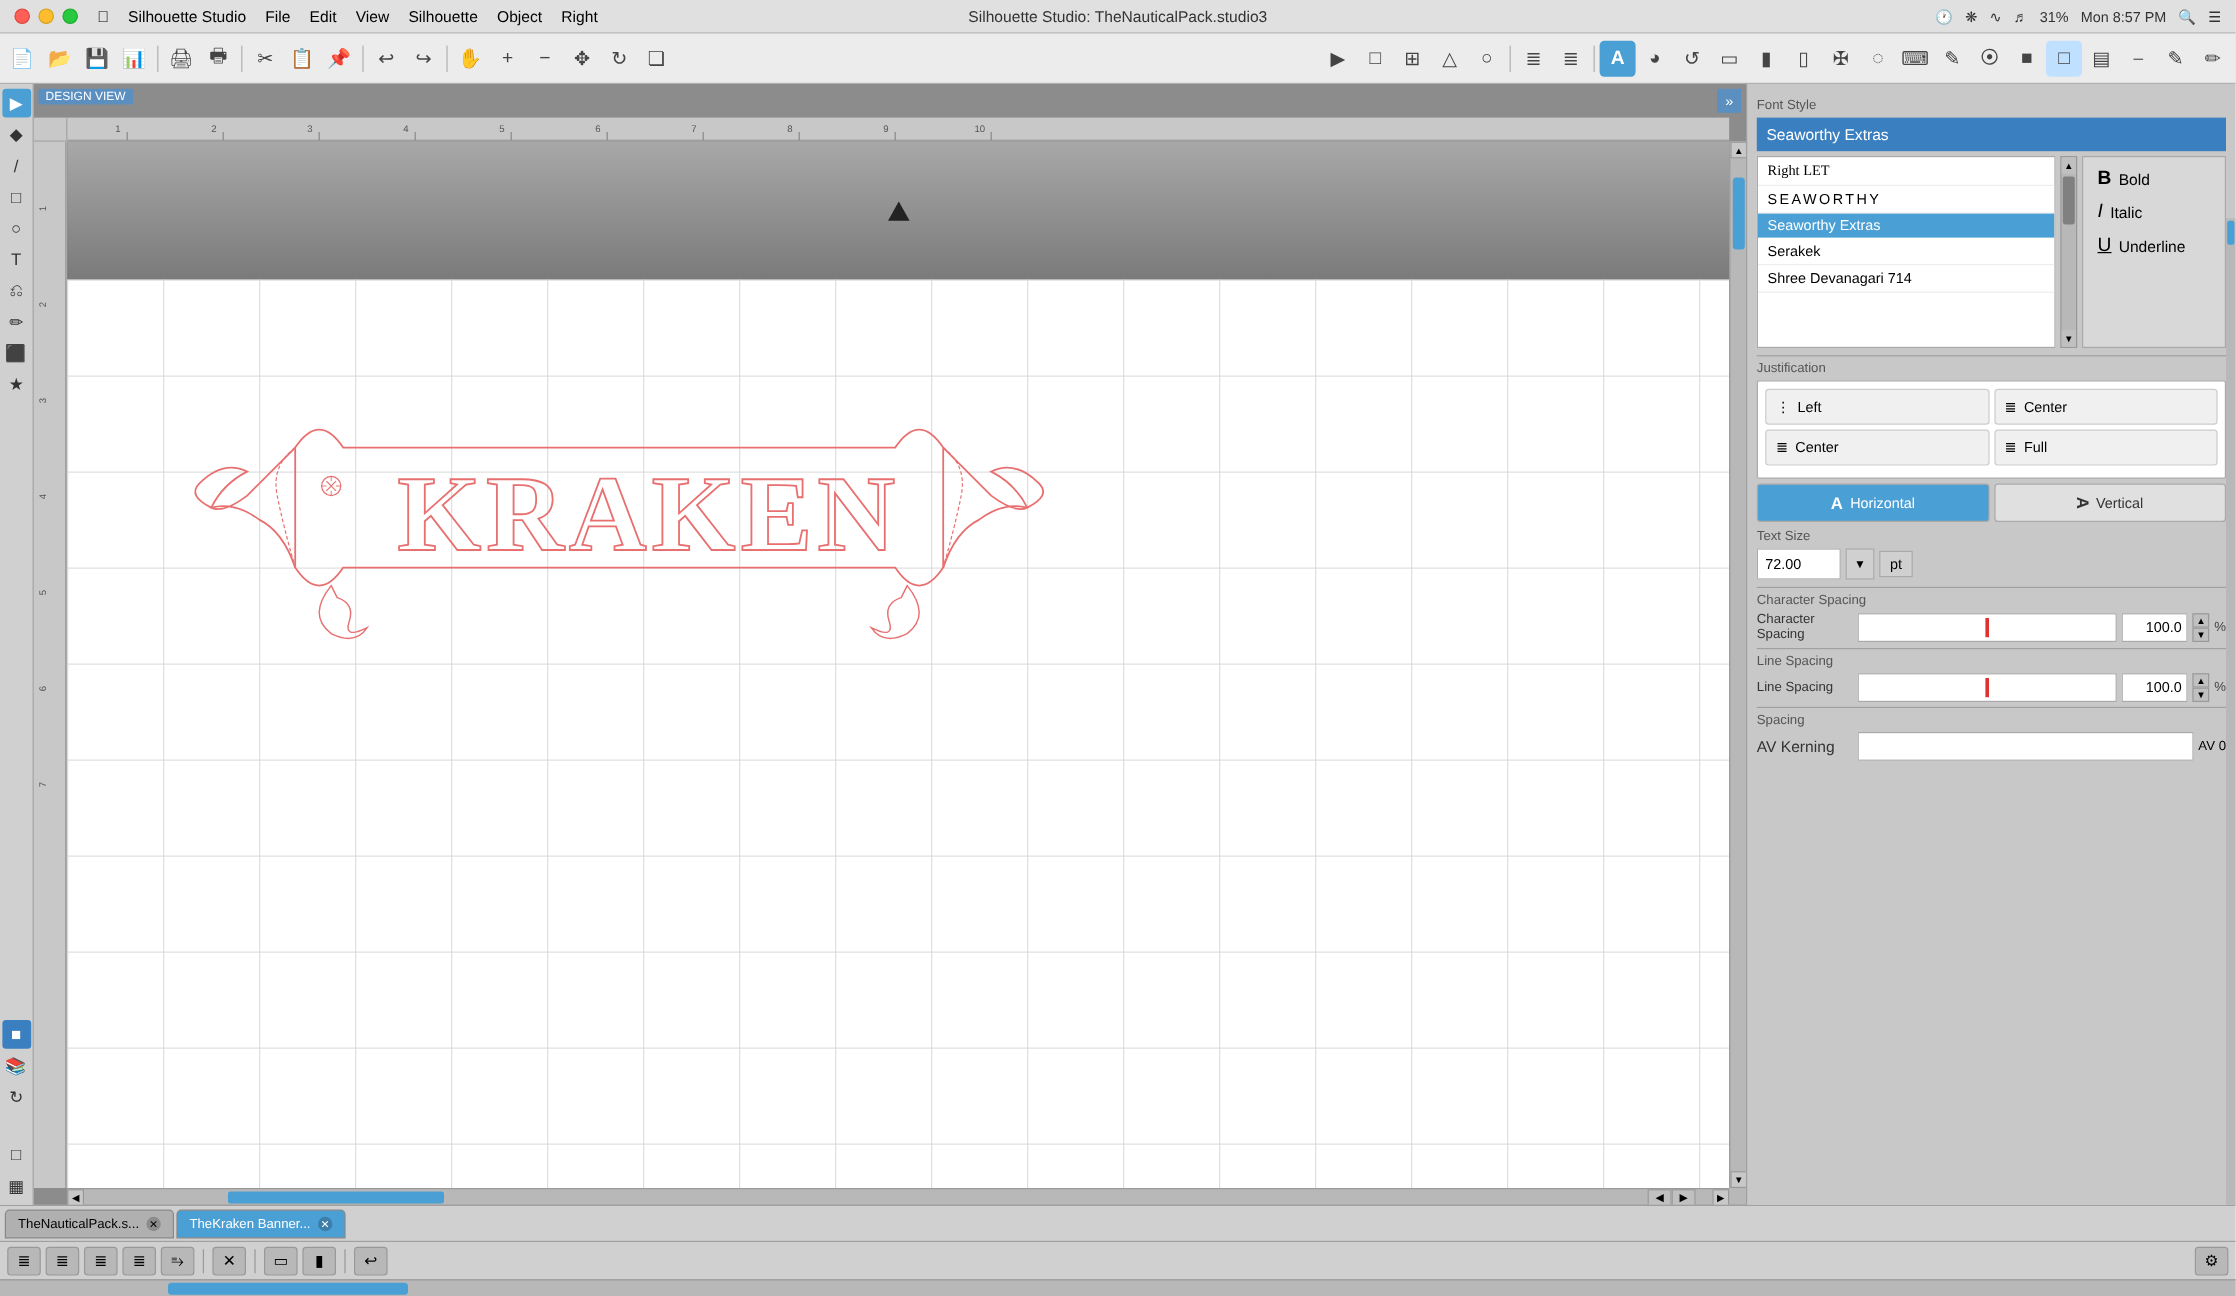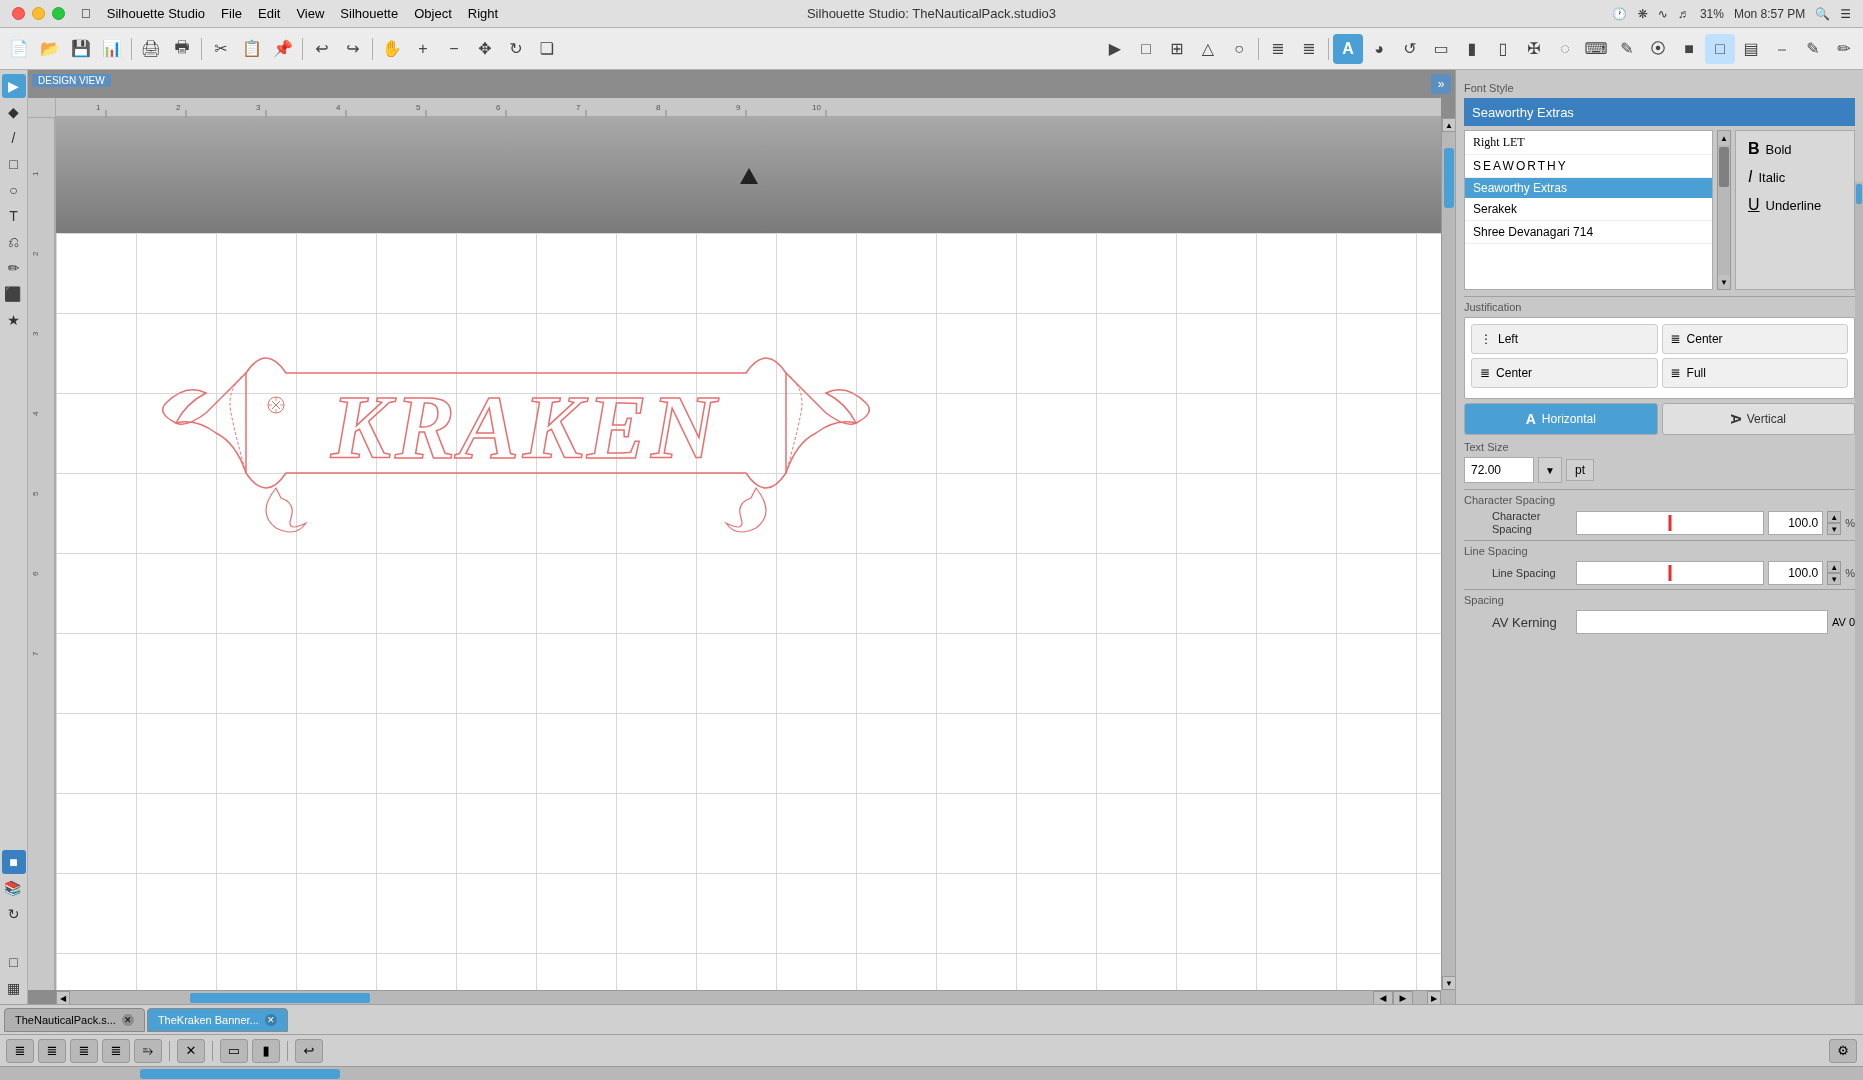--- a/index.html
+++ b/index.html
@@ -103,21 +103,20 @@
     }
 
     #canvas-white {
       position: absolute;
       top: 28px;
       left: 28px;
       right: 14px;
       bottom: 0;
       background: #888;
       overflow: hidden;
-      font-style: italic;
     }
     #canvas-grid-inner {
       position: absolute;
       top: 0; left: 0; right: 0; bottom: 0;
       background-image:
         linear-gradient(to right, #ccc 1px, transparent 1px),
         linear-gradient(to bottom, #ccc 1px, transparent 1px);
       background-size: 80px 80px;
     }
 
@@ -305,21 +304,20 @@
     .spacing-row {
       display: flex;
       align-items: center;
       gap: 4px;
       margin-bottom: 4px;
     }
     .spacing-label {
       width: 80px;
       font-size: 11px;
       color: #333;
-      margin-left: 28px;
     }
     .spacing-slider-container {
       flex: 1;
       height: 24px;
       background: white;
       border: 1px solid #aaa;
       position: relative;
       display: flex;
       align-items: center;
     }

